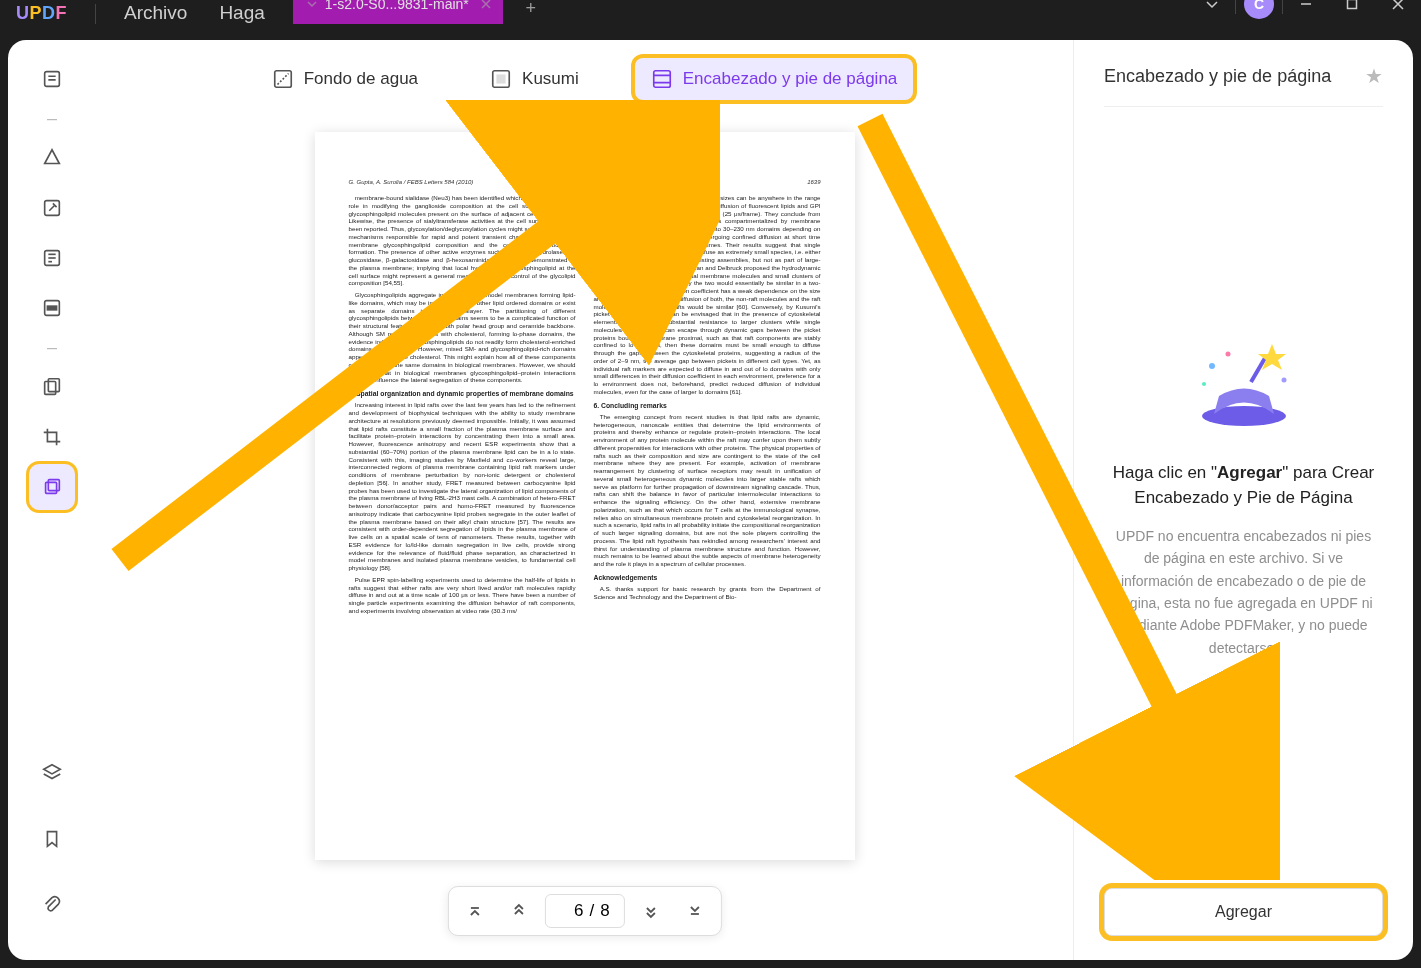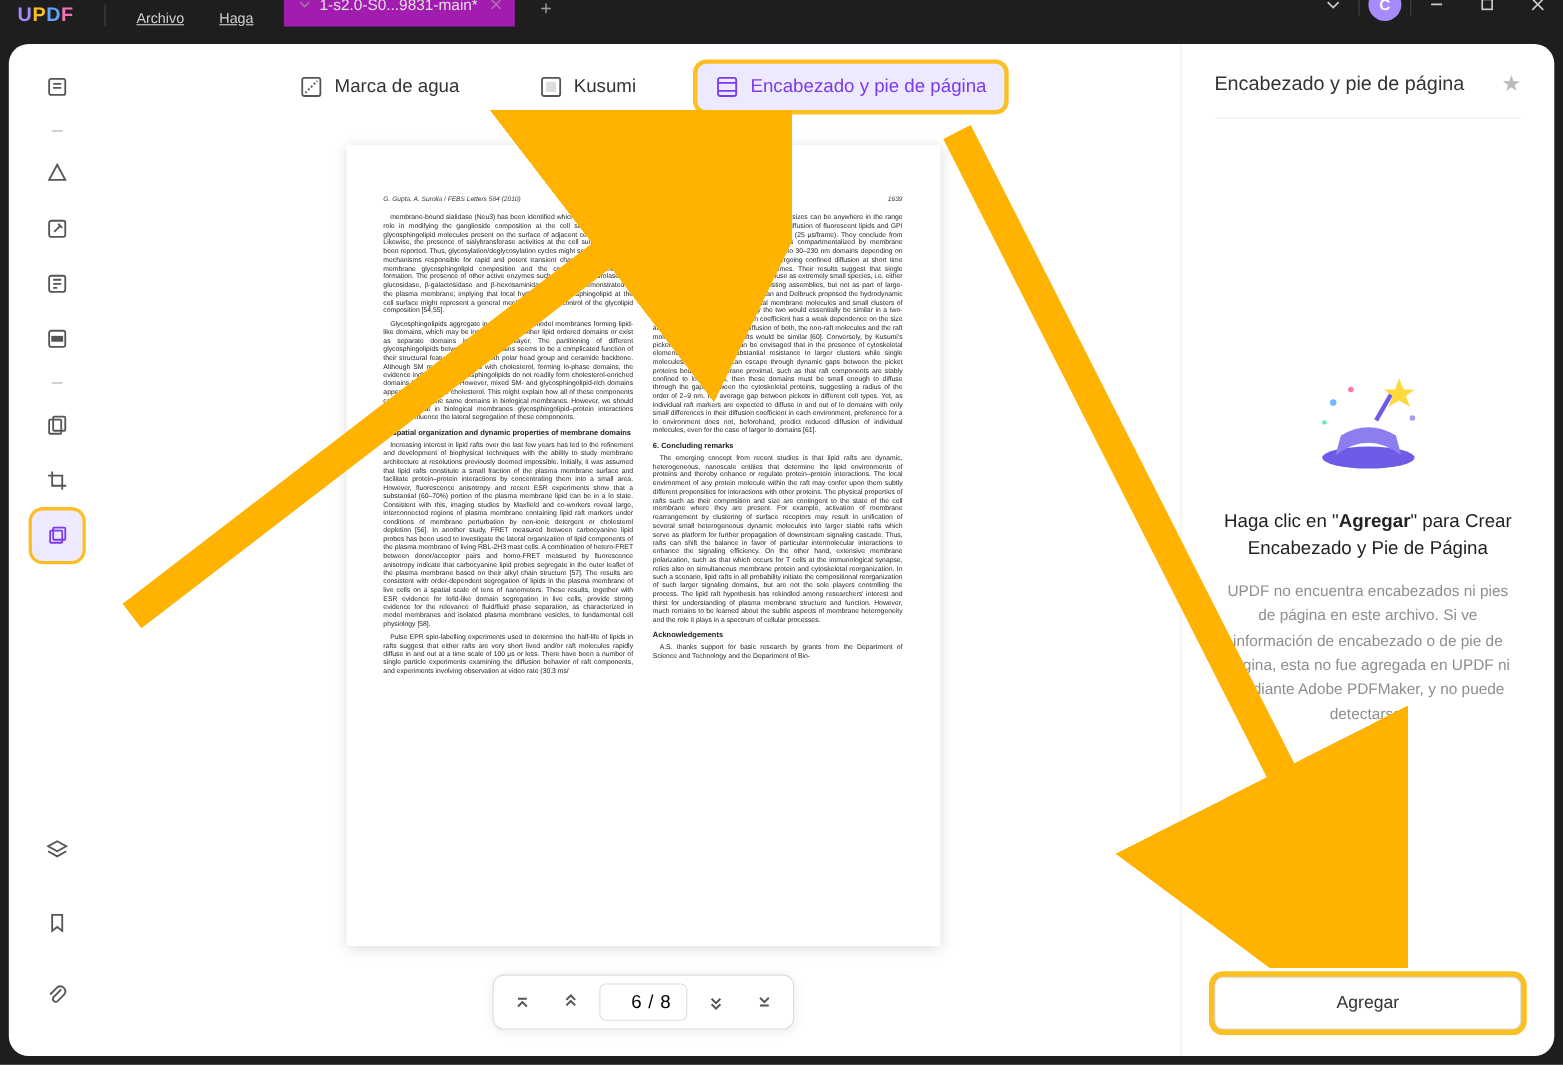--- a/index.html
+++ b/index.html
@@ -3,21 +3,21 @@
 <meta charset="utf-8">
 <style>
 * { margin: 0; padding: 0; box-sizing: border-box; font-family: -apple-system, BlinkMacSystemFont, "Segoe UI", sans-serif; }
 body { width: 1421px; height: 968px; background: #1e1e1e; overflow: hidden; position: relative; }
 
 
 .title-bar { height: 24px; background: #1e1e1e; display: flex; align-items: flex-end; color: #d0d0d0; }
 .logo { padding: 0 16px; font-weight: 800; font-size: 18px; letter-spacing: 0.5px; }
 .logo .u { color: #a78bfa; } .logo .p { color: #fbbf24; } .logo .d { color: #60a5fa; } .logo .f { color: #f472b6; }
 .menu-divider { width: 1px; height: 20px; background: #444; margin: 0 12px; }
-.menu-item { padding: 0 16px; font-size: 13px; cursor: pointer; text-decoration: underline; }
+.menu-item { padding: 0 16px; font-size: 19px; cursor: pointer; }
 .tab { display: flex; align-items: center; background: #a21caf; height: 40px; padding: 0 8px 0 14px; margin-left: 12px; gap: 8px; border-radius: 4px 4px 0 0; }
 .tab-dd { width: 10px; height: 10px; opacity: 0.6; }
 .tab-title { font-size: 14px; color: #e0e0e0; max-width: 200px; overflow: hidden; text-overflow: ellipsis; white-space: nowrap; }
 .tab-close { width: 18px; height: 18px; display: flex; align-items: center; justify-content: center; cursor: pointer; opacity: 0.6; }
 .new-tab { width: 32px; height: 32px; display: flex; align-items: center; justify-content: center; margin-left: 12px; cursor: pointer; opacity: 0.7; font-size: 18px; }
 .win-controls { margin-left: auto; display: flex; align-items: center; height: 40px; }
 .win-btn { width: 46px; height: 40px; display: flex; align-items: center; justify-content: center; cursor: pointer; color: #d0d0d0; }
 .win-divider { width: 1px; height: 20px; background: #444; }
 .avatar { width: 30px; height: 30px; border-radius: 50%; background: #a78bfa; color: #fff; display: flex; align-items: center; justify-content: center; font-weight: 600; font-size: 14px; margin: 0 8px; }
 
@@ -194,21 +194,21 @@
     </div>
   </div>
 
   <div class="center">
     <div class="top-toolbar">
       <div class="tb-item">
         <svg class="tb-icon" viewBox="0 0 24 24" fill="none" stroke="#555" stroke-width="1.8">
             <rect x="3" y="3" width="18" height="18" rx="2"></rect>
             <path d="M6 18 L18 6" stroke-dasharray="2 2"></path>
           </svg>
-        <span>Marca de agua</span>
+        <span>Fondo de agua</span>
       </div>
       <div class="tb-item">
         <svg class="tb-icon" viewBox="0 0 24 24" fill="none" stroke="#555" stroke-width="1.8">
             <rect x="3" y="3" width="18" height="18" rx="2"></rect>
             <rect x="7" y="7" width="10" height="10" fill="#ddd" stroke="none"></rect>
           </svg>
         <span>Kusumi</span>
       </div>
       <div class="tb-item active">
         <svg class="tb-icon" viewBox="0 0 24 24" fill="none" stroke="#7c3aed" stroke-width="1.8">

